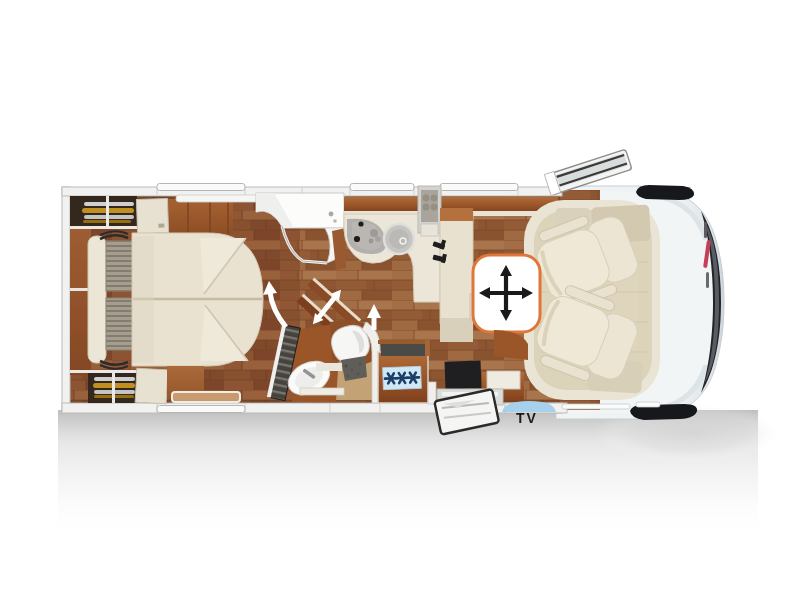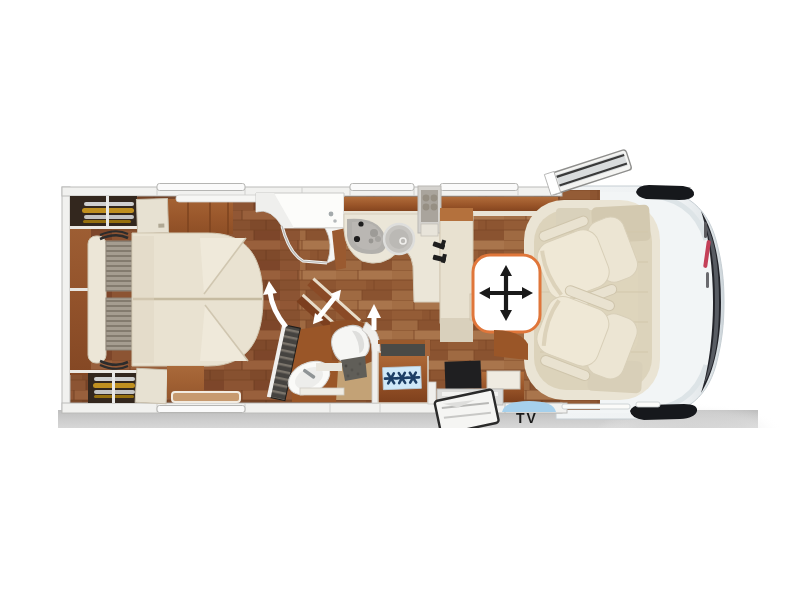--- a/index.html
+++ b/index.html
@@ -1,16 +1,16 @@
 <!DOCTYPE html>
 <html><head>
 <meta charset="utf-8">
 <style>
 html,body{margin:0;padding:0;background:#ffffff;font-family:"Liberation Sans",sans-serif;}
-#stage{position:relative;width:800px;height:428px;overflow:hidden;background:#f9a8d4;}
+#stage{position:relative;width:800px;height:600px;overflow:hidden;background:#f9a8d4;}
 </style>
 </head>
 <body>
 <div id="stage">
 <svg width="800" height="600" viewBox="0 0 800 600">
 <defs>
 <linearGradient id="shadGrad" x1="0" y1="0" x2="0" y2="1">
 <stop offset="0" stop-color="#aeaeae" stop-opacity="0.8"></stop>
 <stop offset="0.25" stop-color="#cecece" stop-opacity="0.5"></stop>
 <stop offset="0.6" stop-color="#e2e2e2" stop-opacity="0.28"></stop>

